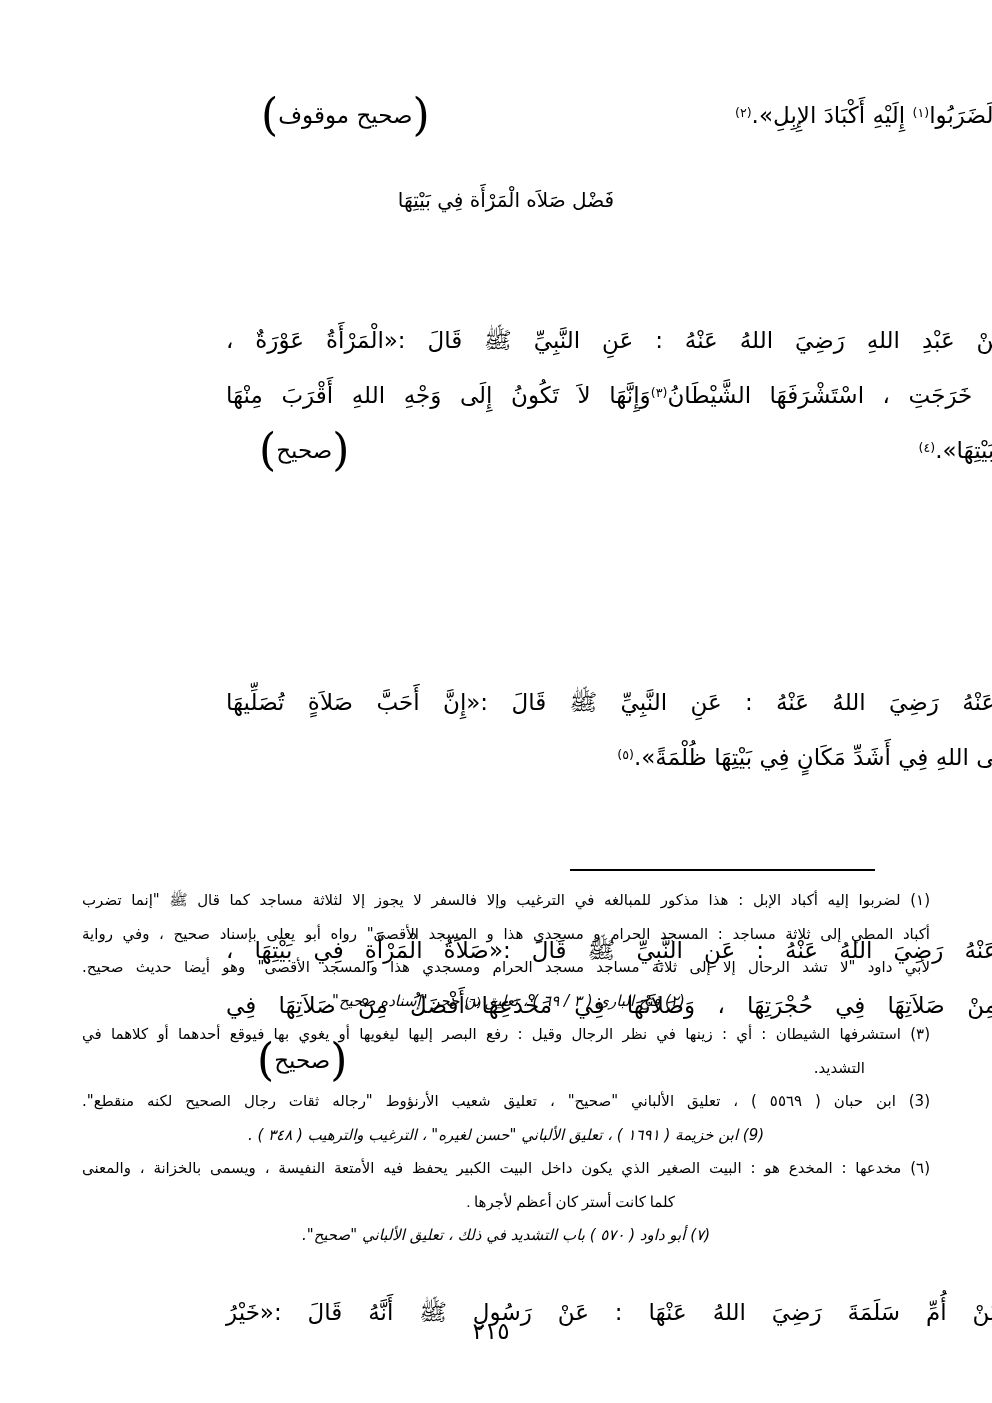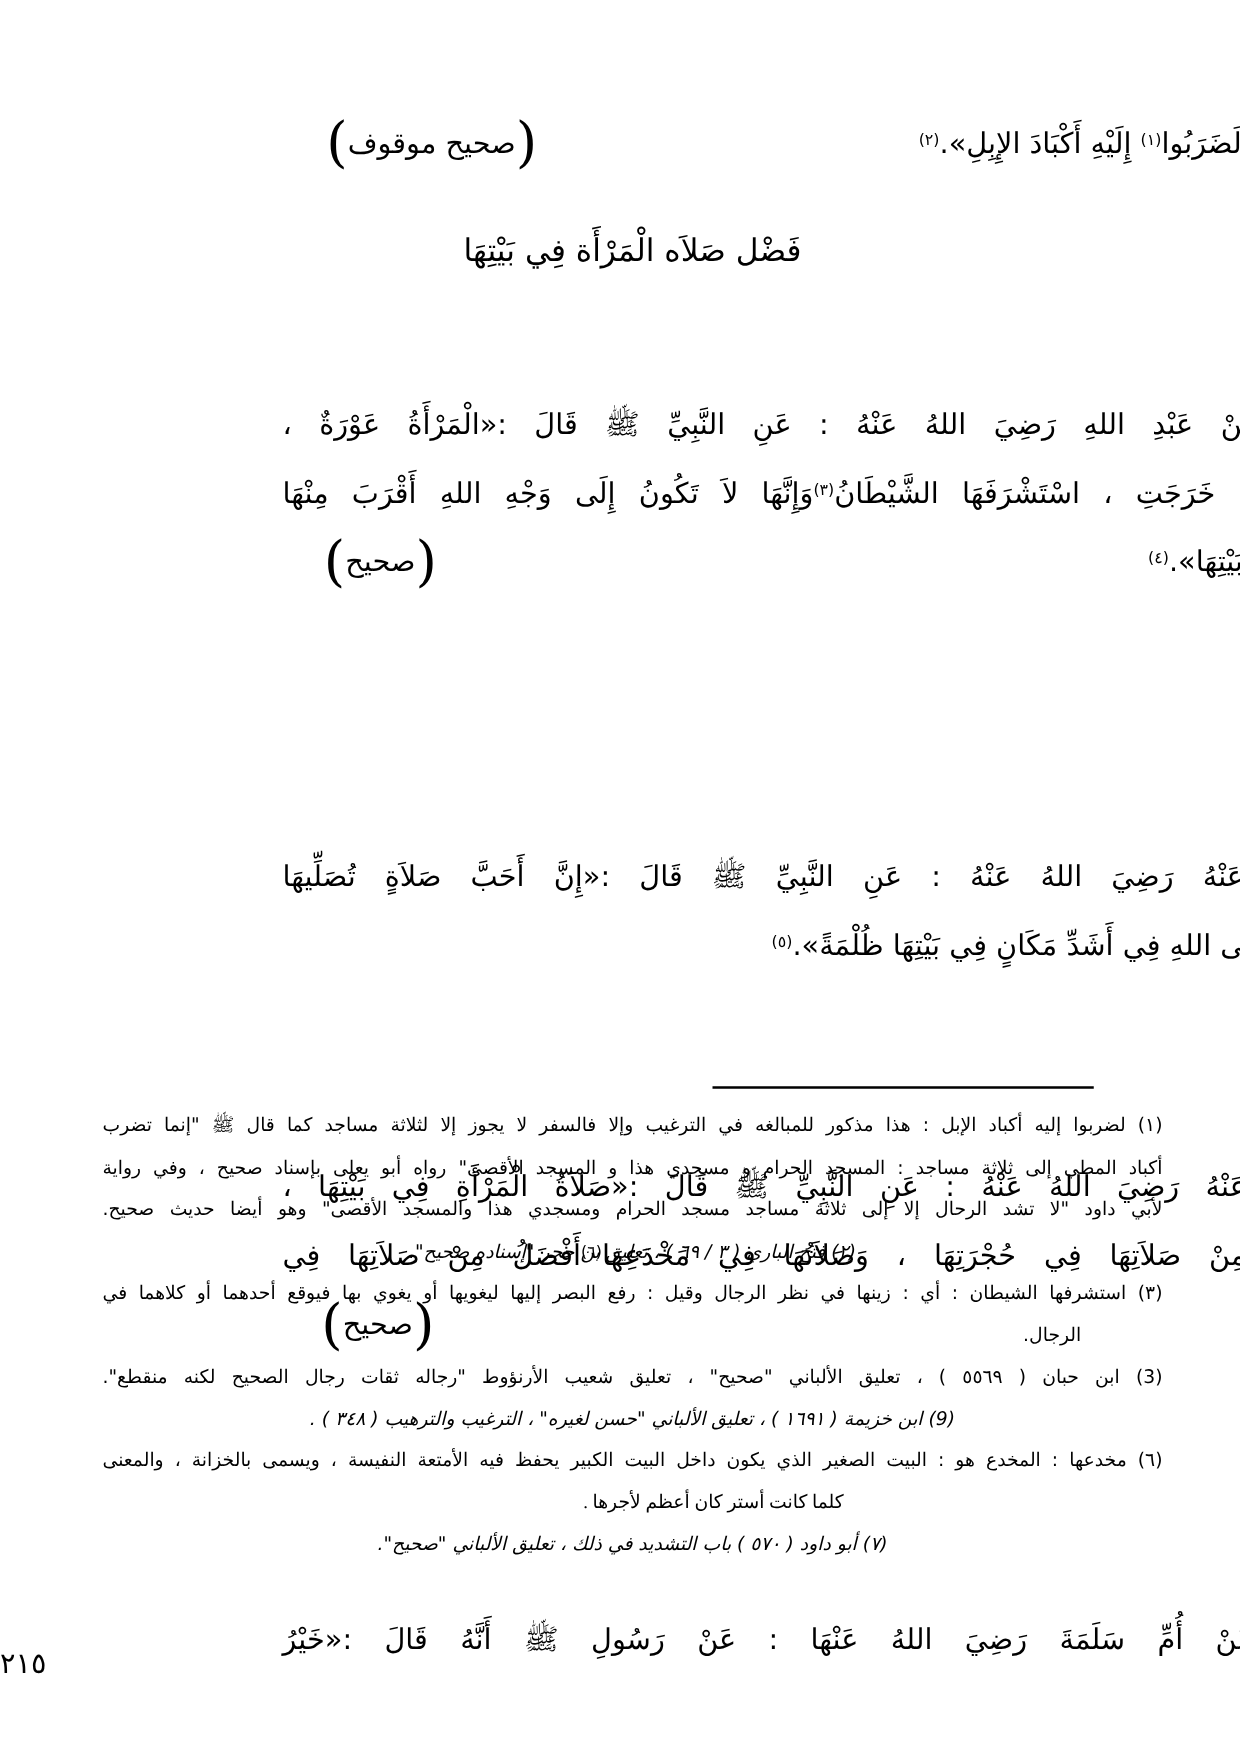--- a/index.html
+++ b/index.html
@@ -19,21 +19,21 @@
     width: 848px;
   }
   .line {
     font-size: 23px;
     line-height: 55px;
     white-space: normal;
   }
   .just  { text-align: justify; text-align-last: justify; }
   .start { text-align: right; }
   .heading {
-    font-size: 25px;
+    font-size: 20px;
     line-height: 55px;
     text-align: center;
   }
   .hadith { position: relative; }
   .grade {
     position: absolute;
     font-size: 23px;
     line-height: 55px;
     white-space: nowrap;
   }
@@ -59,23 +59,24 @@
     line-height: 33.5px;
   }
   .fjust  { text-align: justify; text-align-last: justify; }
   .fstart { text-align: center; font-style: italic; }
   .find65  { text-align: right; padding-right: 65px; }
   .find258 { text-align: right; padding-right: 255px; font-family: Liberation Serif, serif; }
   .pagenum {
     position: absolute;
     left: 0;
     width: 936px;
-    text-align: left;
+    text-align: center;
     font-size: 23px;
     line-height: 30px;
+    padding-left: 23px;
   }
 </style>
 </head>
 <body>
 
 <div class="page">
 
   <div class="band hadith" style="top:88px; height:55px;">
     <div class="line start rich">فِي قُبَاء لَضَرَبُوا<sup class="fnref">(١)</sup> إِلَيْهِ أَكْبَادَ الإِبِلِ».<sup class="fnref">(٢)</sup></div>
     <div class="grade" style="left:35px; top:0;text-align:right;"><span class="bp">(</span>صحيح موقوف<span class="bp">)</span></div>
@@ -109,21 +110,21 @@
   </div>
 
   <div class="sep" style="top:869px; left:570px; width:305px;"></div>
 
   <div class="band" style="top:884px;">
     <div class="fline fjust">(١) لضربوا إليه أكباد الإبل : هذا مذكور للمبالغه في الترغيب وإلا فالسفر لا يجوز إلا لثلاثة مساجد كما قال ﷺ "إنما تضرب</div>
     <div class="fline fjust">أكباد المطي إلى ثلاثة مساجد : المسجد الحرام و مسجدي هذا و المسجد الأقصى" رواه أبو يعلى بإسناد صحيح ، وفي رواية</div>
     <div class="fline fjust">لأبي داود "لا تشد الرحال إلا إلى ثلاثة مساجد مسجد الحرام ومسجدي هذا والمسجد الأقصى" وهو أيضا حديث صحيح.</div>
     <div class="fline fstart">(٢) فتح الباري ( ٣ / ٦٩ ) ، تعليق بن حجر "إسناده صحيح".</div>
     <div class="fline fjust">(٣) استشرفها الشيطان : أي : زينها في نظر الرجال وقيل : رفع البصر إليها ليغويها أو يغوي بها فيوقع أحدهما أو كلاهما في</div>
-    <div class="fline find65">الرجال.</div>
+    <div class="fline find65">التشديد.</div>
     <div class="fline fjust">(3) ابن حبان ( ٥٥٦٩ ) ، تعليق الألباني "صحيح" ، تعليق شعيب الأرنؤوط "رجاله ثقات رجال الصحيح لكنه منقطع".</div>
     <div class="fline fstart">(9) ابن خزيمة ( ١٦٩١ ) ، تعليق الألباني "حسن لغيره" ، الترغيب والترهيب ( ٣٤٨ ) .</div>
     <div class="fline fjust">(٦) مخدعها : المخدع هو : البيت الصغير الذي يكون داخل البيت الكبير يحفظ فيه الأمتعة النفيسة ، ويسمى بالخزانة ، والمعنى</div>
     <div class="fline find258">كلما كانت أستر كان أعظم لأجرها .</div>
     <div class="fline fstart">(٧) أبو داود ( ٥٧٠ ) باب التشديد في ذلك ، تعليق الألباني "صحيح".</div>
   </div>
 
   <div class="pagenum" style="top:1316px;">٢١٥</div>
 
 </div>

